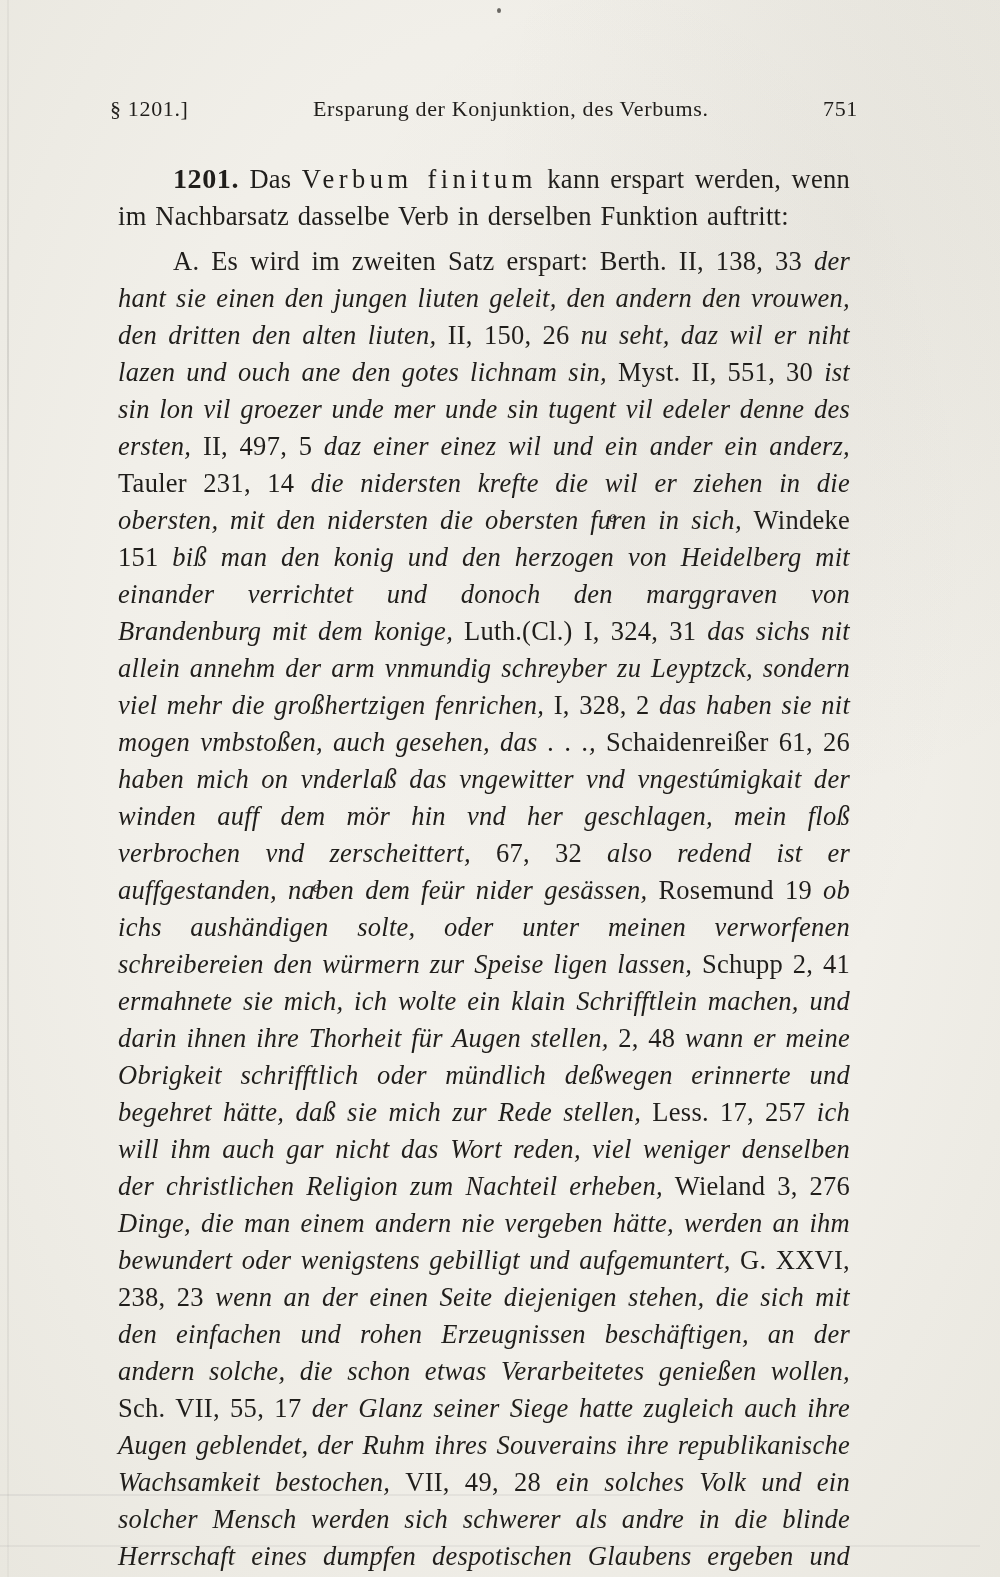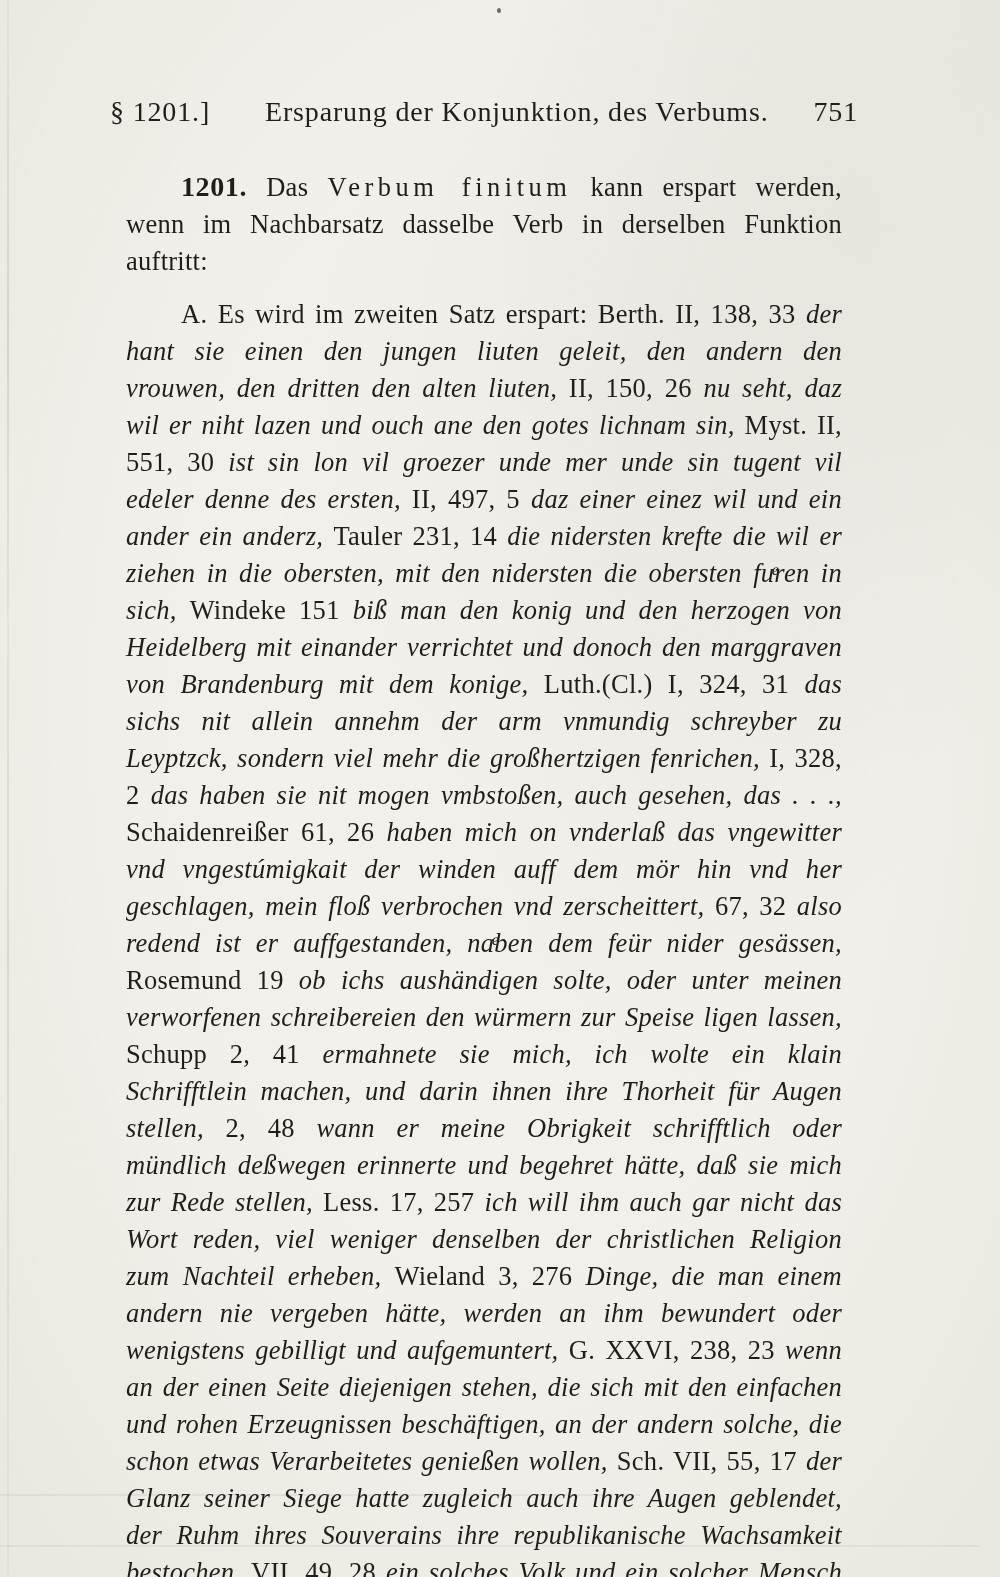--- a/index.html
+++ b/index.html
@@ -51,38 +51,38 @@
     background: rgba(70,70,80,0.06);
   }
   .running-head {
     position: absolute;
     left: 110px;
     width: 748px;
     top: 96px;
     display: flex;
     justify-content: space-between;
     align-items: baseline;
-    font-size: 28px;
+    font-size: 22px;
     letter-spacing: 0.03em;
   }
   .running-head .title { text-align: center; margin-left: 10px; }
   .body-text {
     position: absolute;
     left: 110px;
     top: 152px;
     width: 748px;
     font-size: 26.5px;
     line-height: 37px;
     text-align: justify;
     word-spacing: 0.07em;
     letter-spacing: 0.01em;
     hyphens: auto;
   }
   .para {
-    margin: 16px;
+    margin: 8px;
     text-indent: 55px;
   }
   .seg-bold {
     font-weight: 700;
     font-size: 1.06em;
     letter-spacing: 0.02em;
   }
   .seg-spaced {
     letter-spacing: 0.17em;
   }

